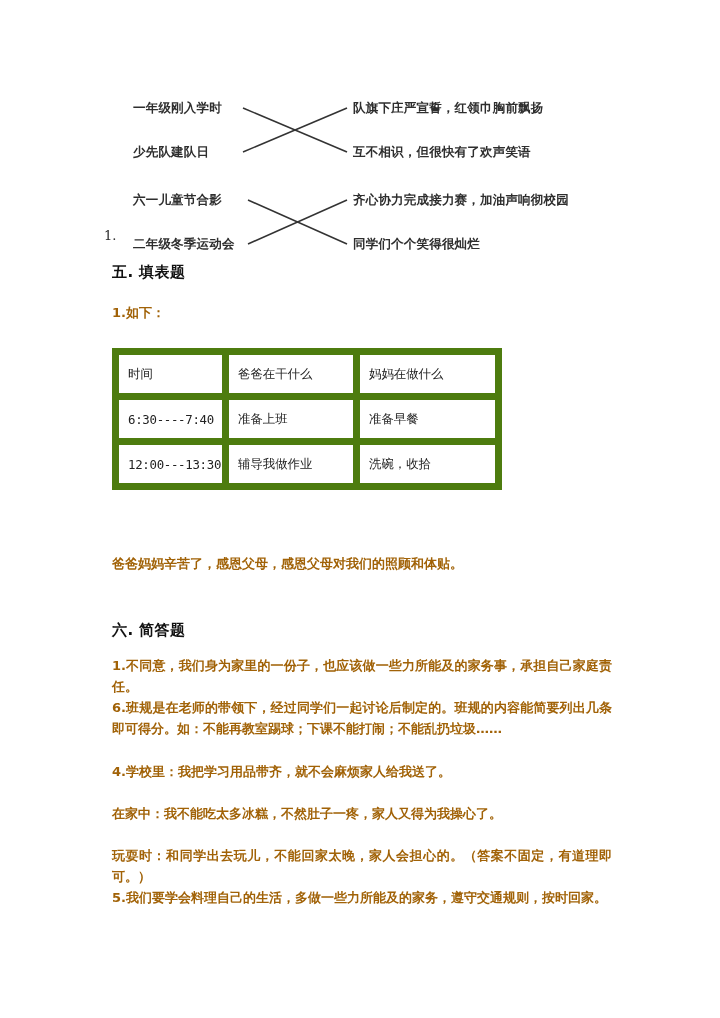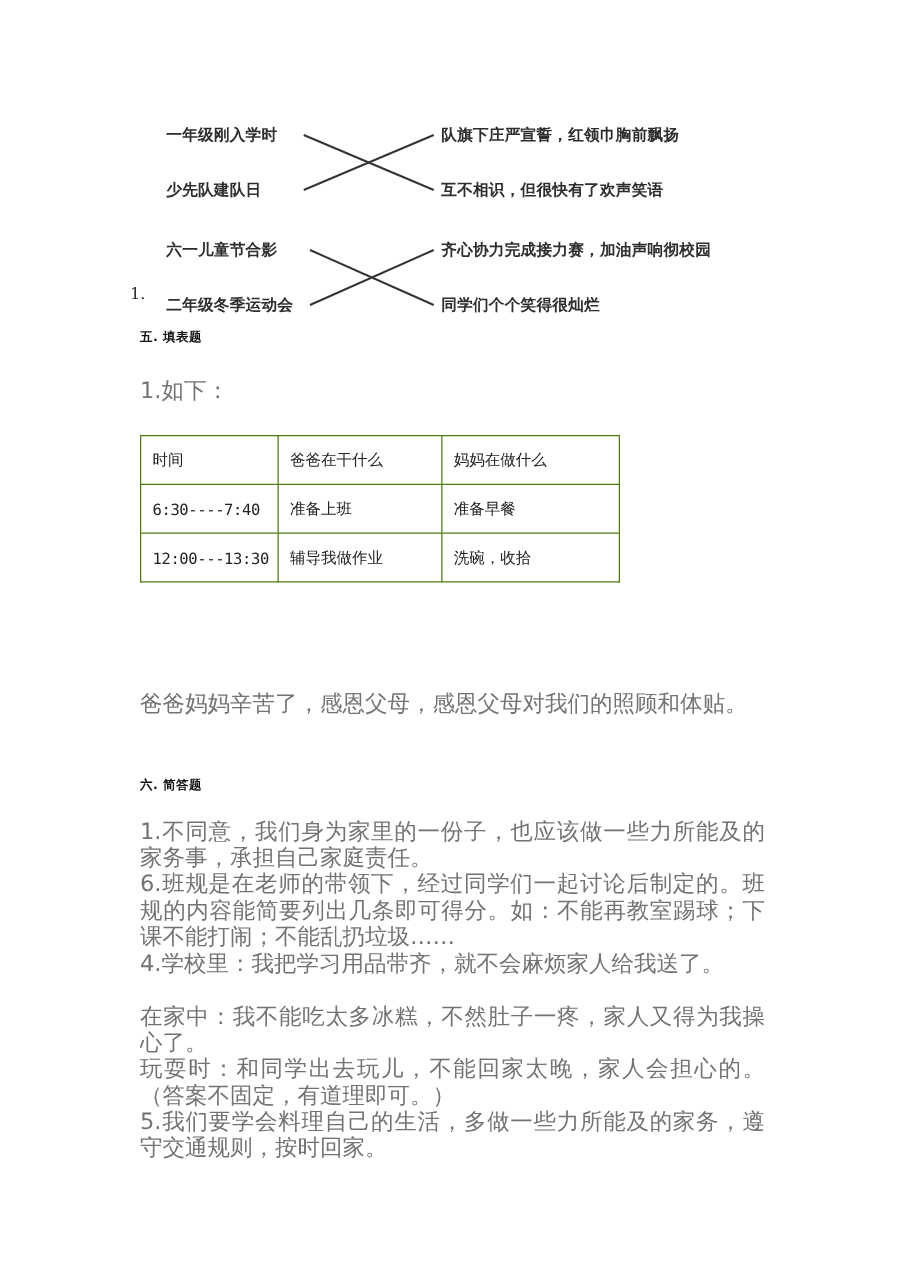--- a/index.html
+++ b/index.html
@@ -64,38 +64,39 @@
   .mr-1 { left: 353px; top: 24px; }
   .mr-2 { left: 353px; top: 68px; }
   .mr-3 { left: 353px; top: 116px; }
   .mr-4 { left: 353px; top: 160px; }
 
   
   .section-heading {
     position: absolute;
     left: 112px;
     font-weight: bold;
-    font-size: 10px;
+    font-size: 15px;
     color: #111111;
     letter-spacing: 0.4px;
     white-space: nowrap;
   }
   #sec5-heading { top: 263px; }
   #sec6-heading { top: 621px; }
 
   
   .para {
     position: absolute;
     left: 112px;
     width: 500px;
-    font-size: 18px;
+    font-size: 13px;
     line-height: 21px;
-    color: #737373;
+    color: #a16207;
     text-align: justify;
     font-family: "DejaVu Sans", "Liberation Sans", sans-serif;
+    font-weight: bold;
   }
 
   #sec5-intro { top: 302px; }
   #table-caption { top: 553px; }
 
   #ans-1 { top: 655px; }
   #ans-2 { top: 697px; }
   #ans-3 { top: 740px; }
   #ans-4 { top: 761px; }
   #ans-home { top: 803px; }
@@ -105,21 +106,21 @@
   
   .sched-table {
     position: absolute;
     left: 112px;
     top: 348px;
     width: 383px;
     border-collapse: collapse;
     table-layout: fixed;
   }
   .sched-table td {
-    border: 1px solid #4d7c0f;
+    border: 7px solid #4d7c0f;
     height: 38px;
     padding: 0 9px;
     font-size: 12.4px;
     color: #222222;
     vertical-align: middle;
     overflow: hidden;
     white-space: nowrap;
   }
   .sched-table col.c-time { width: 110px; }
   .sched-table col.c-dad  { width: 131px; }

